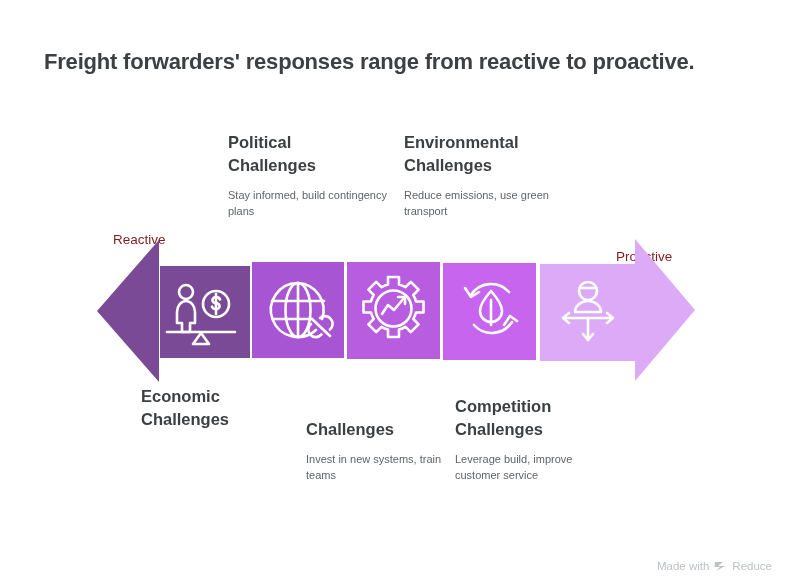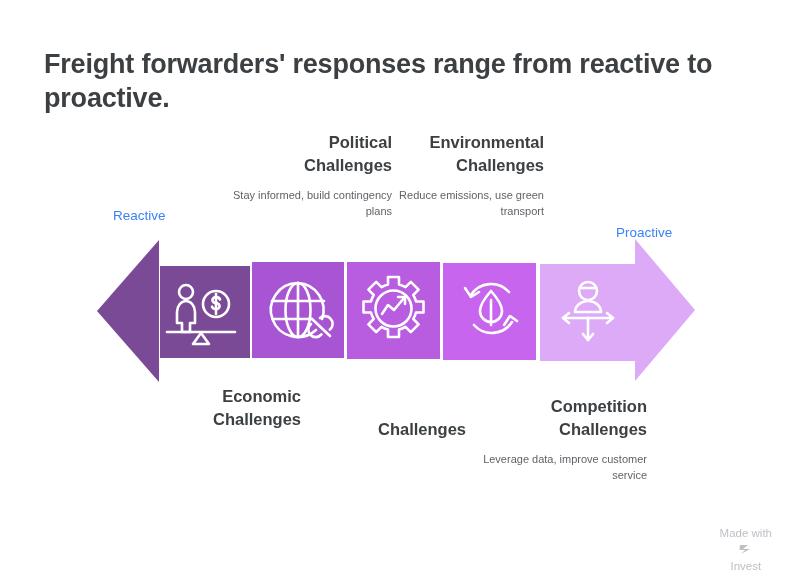--- a/index.html
+++ b/index.html
@@ -13,49 +13,50 @@
     position: relative;
     width: 792px; height: 588px;
     background: #ffffff;
   }
 
   
   #title {
     position: absolute;
     left: 44px; top: 48px;
     width: 710px;
-    font-size: 27px;
+    font-size: 22px;
     font-weight: bold;
     color: #3c4043;
     letter-spacing: -0.2px;
     line-height: 1.25;
   }
 
   
   #arrow-band {
     position: absolute;
     left: 0; top: 0;
     width: 792px; height: 588px;
     pointer-events: none;
   }
 
   
   .end-label {
     position: absolute;
     font-size: 13.5px;
-    color: #3b82f6;
+    color: #7f1d1d;
     white-space: nowrap;
+    margin-top: 24px;
   }
   #label-reactive  { left: 113px; top: 208px; }
   #label-proactive { left: 616px; top: 225px; }
 
   
   .step-text {
     position: absolute;
-    text-align: right;
+    text-align: left;
   }
   .step-title {
     font-size: 16.5px;
     font-weight: bold;
     color: #3c4043;
     line-height: 1.42;
   }
   .step-desc {
     font-size: 11px;
     color: #5f6368;
@@ -64,33 +65,32 @@
   }
 
   
   .step-top { }
   
   .step-bottom { }
 
   #step-1-text { left: 141px; top: 385px; width: 160px; }
   #step-2-text { left: 228px; top: 131px; width: 164px; }
   #step-3-text { left: 306px; top: 395px; width: 160px; }
-  #step-4-text { left: 380px; top: 131px; width: 164px; }
-  #step-5-text { left: 483px; top: 395px; width: 164px; }
+  #step-4-text { left: 404px; top: 131px; width: 164px; }
+  #step-5-text { left: 455px; top: 395px; width: 164px; }
 
   
   #watermark {
     position: absolute;
     right: 20px; bottom: 16px;
     display: flex;
     align-items: center;
     gap: 5px;
     font-size: 11.5px;
     color: #bdc1c6;
-    flex-direction: column;
   }
   #watermark .wm-logo { display: block; }
 </style>
 </head>
 <body>
 
 <div id="page">
 
   <div id="title">Freight forwarders' responses range from reactive to proactive.</div>
 
@@ -191,39 +191,40 @@
       <span>Challenges</span>
     </div>
     <div class="step-desc">Stay informed, build contingency plans</div>
   </div>
 
   <div class="step-text step-bottom" id="step-3-text">
     <div class="step-title">
       <br>
       <span>Challenges</span>
     </div>
+    <div class="step-desc">Invest in new systems, train teams</div>
   </div>
 
   <div class="step-text step-top" id="step-4-text">
     <div class="step-title">
       <span>Environmental</span><br>
       <span>Challenges</span>
     </div>
     <div class="step-desc">Reduce emissions, use green transport</div>
   </div>
 
   <div class="step-text step-bottom" id="step-5-text">
     <div class="step-title">
       <span>Competition</span><br>
       <span>Challenges</span>
     </div>
-    <div class="step-desc">Leverage data, improve customer service</div>
+    <div class="step-desc">Leverage build, improve customer service</div>
   </div>
 
   <div id="watermark">
     <span>Made with</span>
     <svg class="wm-logo" width="13" height="11" viewBox="0 0 13 11">
       <path d="M1 1 L9 1 L4 5 L11 5 L2 10 L6 6 L0.5 6 Z" fill="#bdc1c6"></path>
     </svg>
-    <span>Invest</span>
+    <span>Reduce</span>
   </div>
 
 </div>
 
 </body></html>

